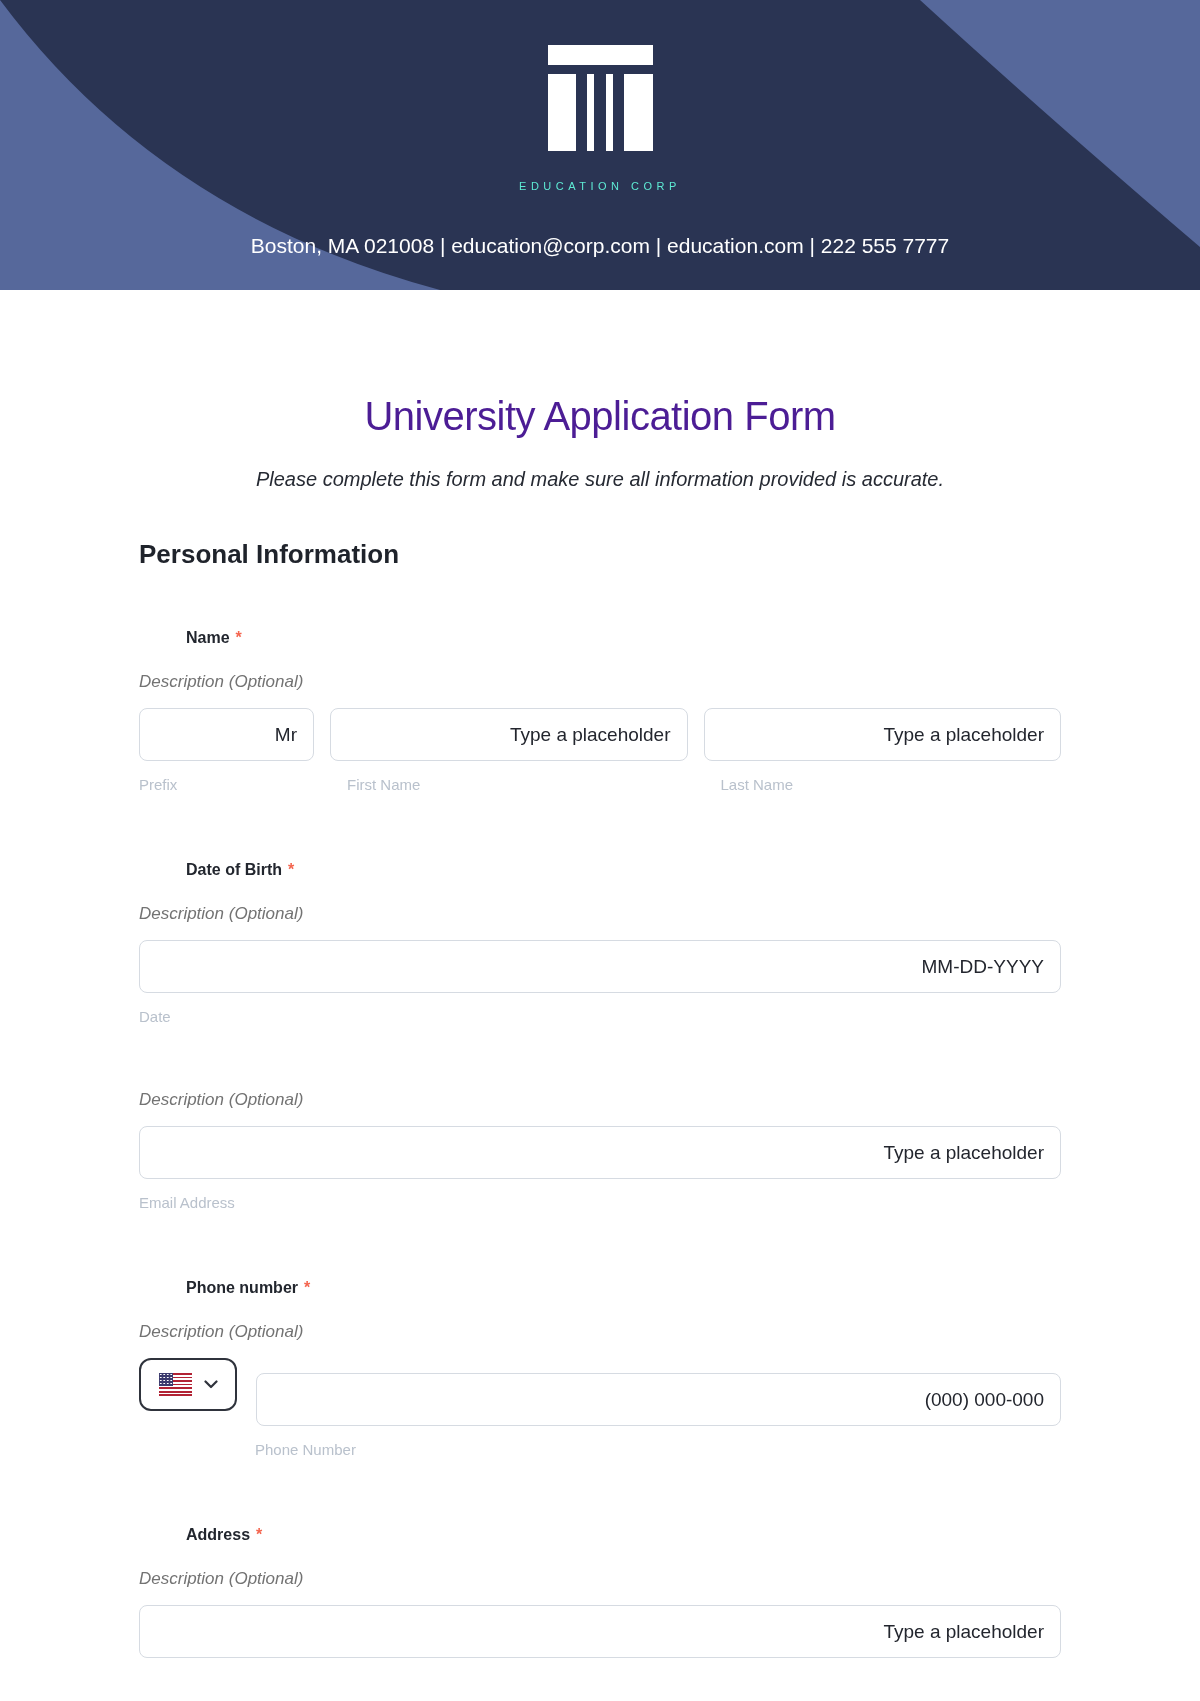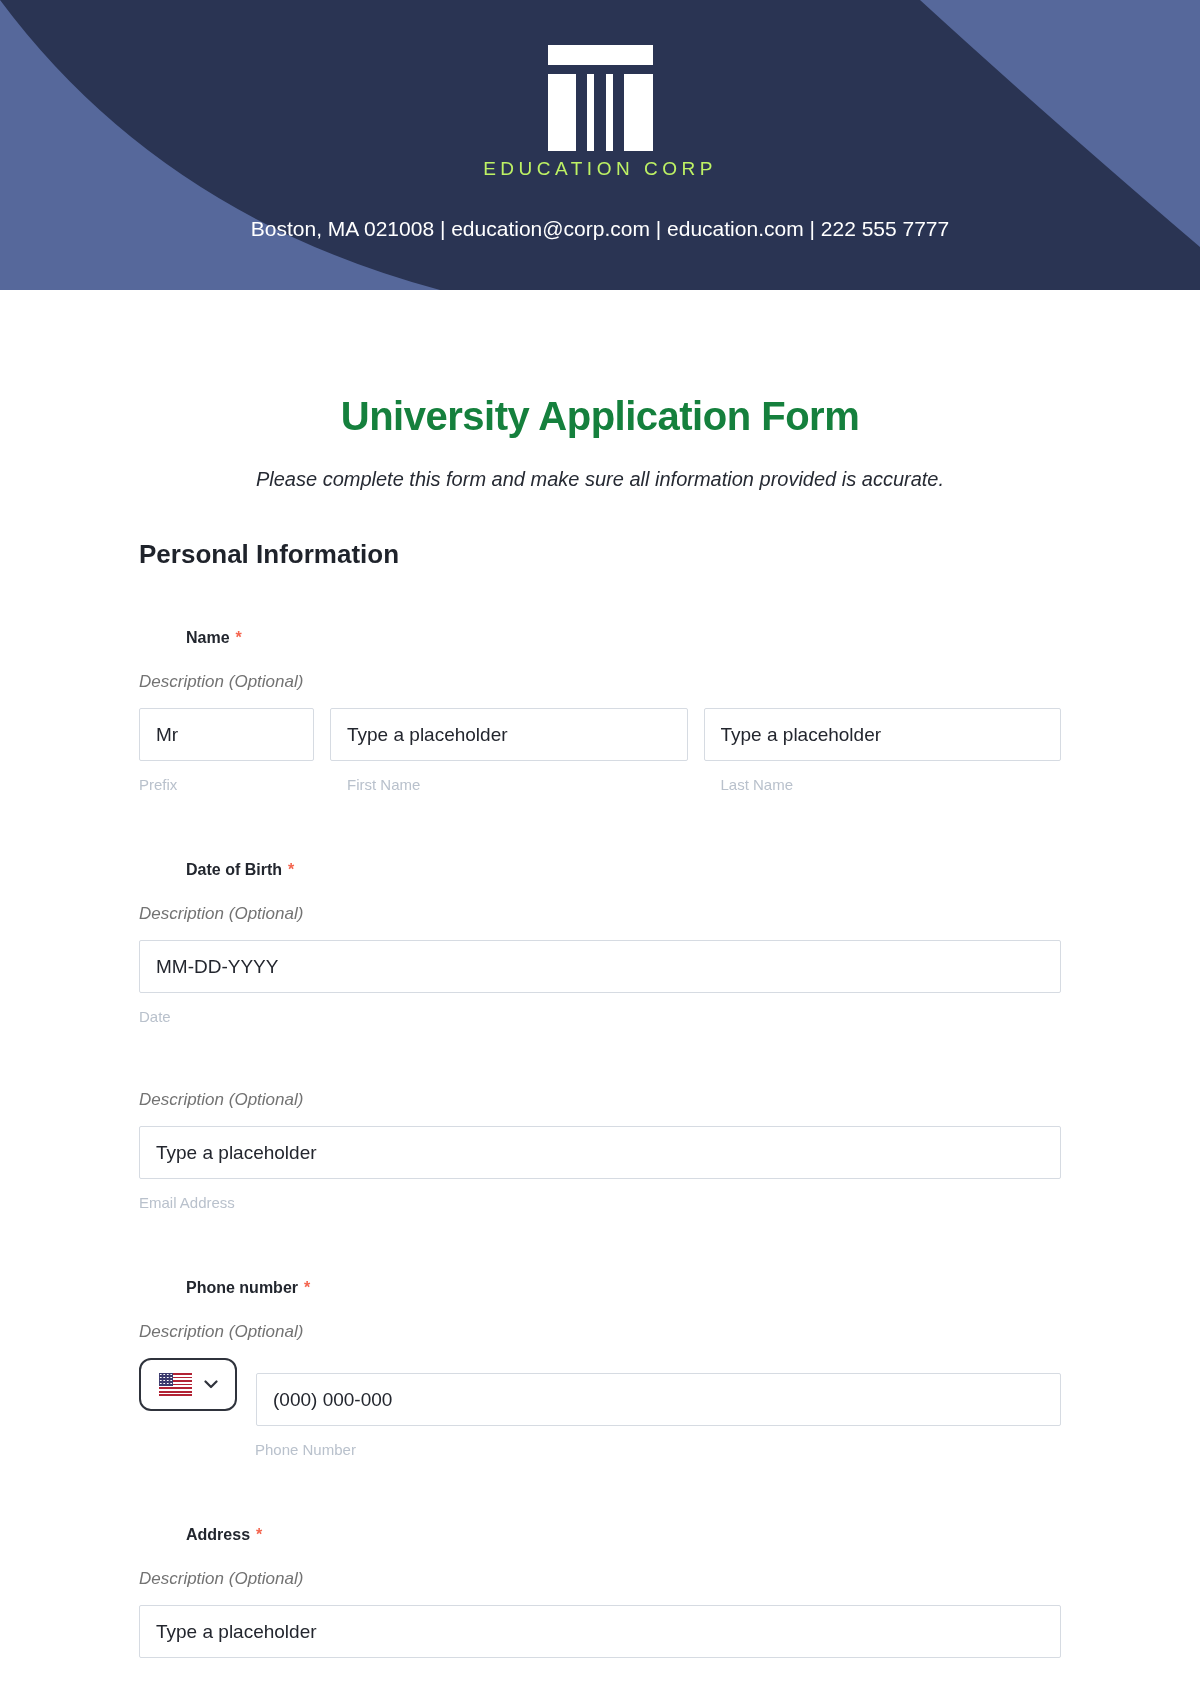--- a/index.html
+++ b/index.html
@@ -18,32 +18,32 @@
 
   .logo-topbar { width: 105px; height: 20px; background: #ffffff; margin: 0 auto; }
   .logo-cols { display: flex; justify-content: center; height: 77px; margin-top: 9px; }
   .logo-col { background: #ffffff; }
   .logo-col.c1 { width: 28px; }
   .logo-col.c2 { width: 7px; margin-left: 11px; }
   .logo-col.c3 { width: 7px; margin-left: 12px; }
   .logo-col.c4 { width: 29px; margin-left: 11px; }
 
   .brand {
-    margin-top: 10px; font-size: 19px; line-height: 16px;
-    letter-spacing: 4.5px; color: #bef264; font-weight: 500;
+    margin-top: 27px; font-size: 11px; line-height: 16px;
+    letter-spacing: 4.5px; color: #5eead4; font-weight: 500;
   }
   .contact { margin-top: 40px; font-size: 21px; line-height: 24px; color: #ffffff; }
 
   
   .content { width: 922px; margin: 0 auto; }
 
   .form-title {
     margin: 102px 0 0; text-align: center;
-    font-size: 40px; line-height: 48px; font-weight: 700;
-    color: #15803d; letter-spacing: -0.5px;
+    font-size: 40px; line-height: 48px; font-weight: 400;
+    color: #4c1d95; letter-spacing: -0.5px;
   }
   .form-subtitle {
     margin: 26px 0 0; text-align: center;
     font-size: 20px; line-height: 26px; color: #262a33; font-style: italic;
   }
   .section-heading {
     margin: 46px 0 0; font-size: 26px; line-height: 32px;
     font-weight: 700; color: #1f232b;
   }
 
@@ -54,24 +54,25 @@
   .field-label { font-size: 16px; line-height: 26px; font-weight: 700; color: #22262e; margin-left: 47px; }
   .req { color: #f4654f; margin-left: 6px; font-weight: 700; }
 
   .field-desc {
     margin-top: 20px; font-size: 17px; line-height: 22px;
     font-style: italic; color: #737373;
   }
 
   .text-input {
     display: block; width: 100%; height: 53px; margin-top: 15px;
-    border: 1px solid #d6dbe2; border-radius: 2px;
+    border: 1px solid #d6dbe2; border-radius: 8px;
     padding: 0 16px; font-size: 19px; color: #23262e;
     background: #ffffff; outline: none;
     font-family: "Liberation Sans", "DejaVu Sans", sans-serif;
+    text-align: right;
   }
   input::placeholder { color: #23262e; opacity: 1; }
 
   .input-row { display: flex; gap: 16px; margin-top: 15px; }
   .input-row .text-input { margin-top: 0; }
   .prefix-input { flex: 0 0 175px; width: 175px; }
   .grow-input { flex: 1; width: auto; }
 
   .sublabel-row { display: flex; gap: 33px; margin-top: 14px; }
   .sublabel { font-size: 15px; line-height: 20px; color: #b9c1cc; font-weight: 500; }

